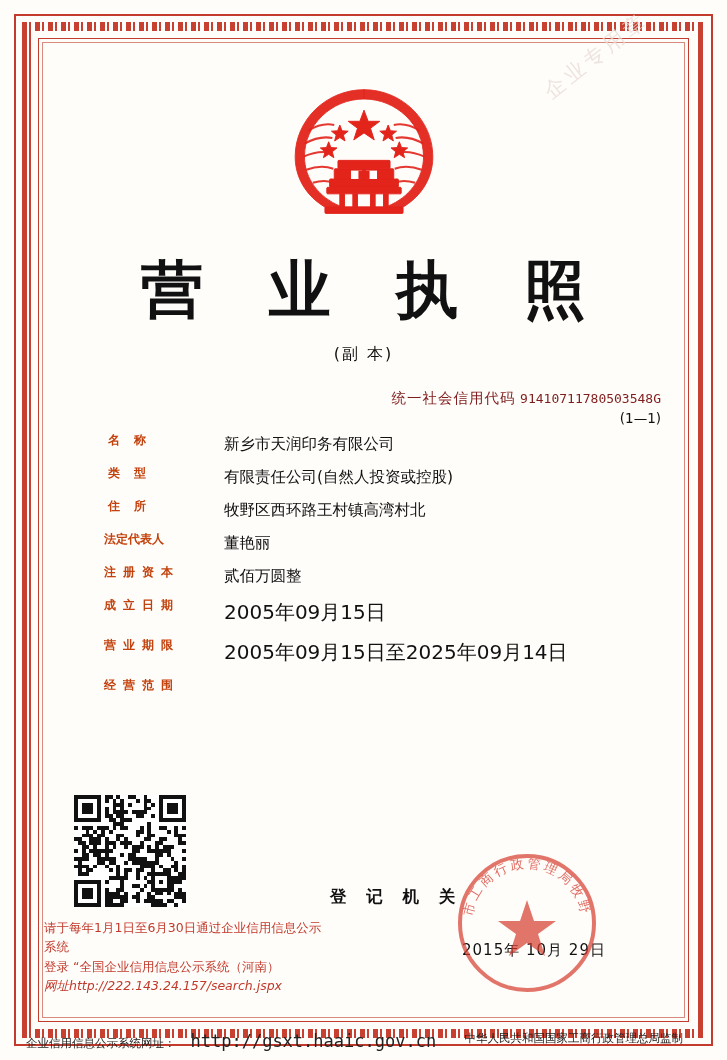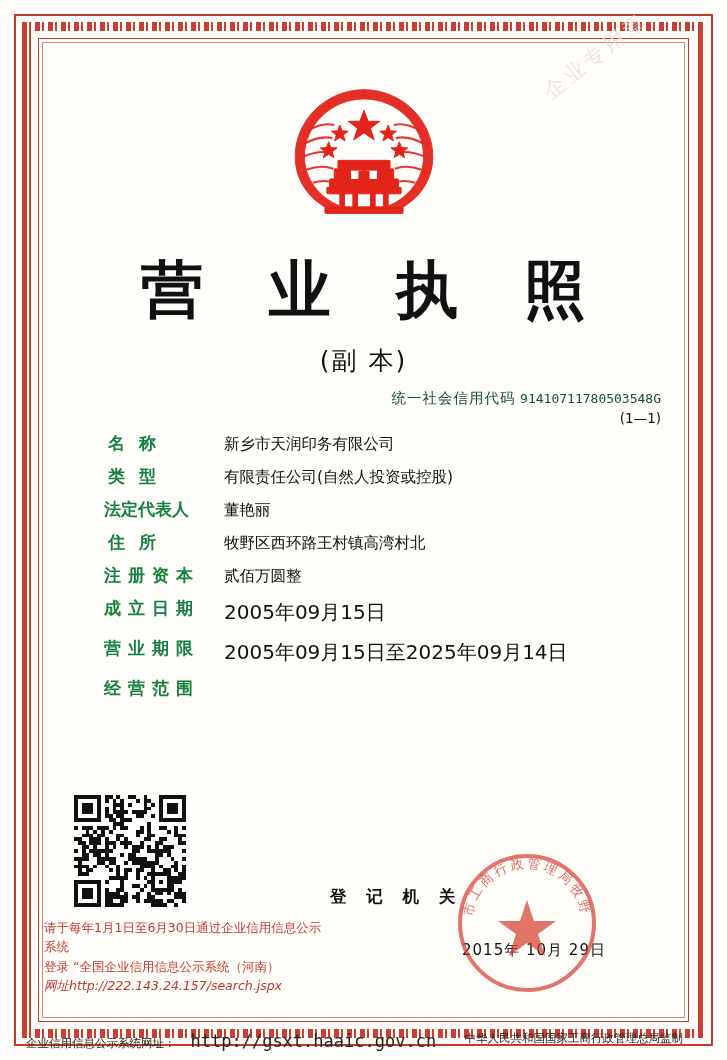--- a/index.html
+++ b/index.html
@@ -103,32 +103,32 @@
     letter-spacing: 22px;
     text-indent: 22px;
     color: #111;
     font-family: "DejaVu Sans", "Liberation Sans", sans-serif;
   }
   .subtitle {
     position: absolute;
     left: 0; right: 0;
     top: 344px;
     text-align: center;
-    font-size: 25px;
+    font-size: 16px;
     color: #111;
     letter-spacing: 2px;
   }
 
   
   .code-line {
     position: absolute;
     right: 66px;
     top: 389px;
     font-size: 14.5px;
-    color: #14532d;
+    color: #7f1d1d;
     white-space: nowrap;
     text-align: center;
   }
   .code-line .label { letter-spacing: 1px; }
   .code-line .value { font-family: "DejaVu Sans Mono", monospace; font-size: 13px; }
   .code-sub {
     position: absolute;
     right: 66px;
     top: 410px;
     font-size: 13.5px;
@@ -143,22 +143,22 @@
     right: 60px;
   }
   .row {
     display: flex;
     align-items: flex-start;
     margin-bottom: 9px;
   }
   .row .k {
     width: 116px;
     flex: 0 0 116px;
-    font-size: 17px;
-    color: #15803d;
+    font-size: 12px;
+    color: #c2410c;
     font-weight: 600;
     letter-spacing: 0px;
     white-space: nowrap;
   }
   .k.sp4 { letter-spacing: 14px; text-indent: 4px; }
   .k.sp3 { letter-spacing: 7px; }
   .row .v {
     flex: 1;
     font-size: 15.5px;
     color: #111;
@@ -315,27 +315,27 @@
       <div class="k sp4">名称</div>
       <div class="v">新乡市天润印务有限公司</div>
     </div>
 
     <div class="row">
       <div class="k sp4">类型</div>
       <div class="v">有限责任公司(自然人投资或控股)</div>
     </div>
 
     <div class="row">
+      <div class="k sp4">住所</div>
+      <div class="v">牧野区西环路王村镇高湾村北</div>
+    </div>
+
+    <div class="row">
       <div class="k">法定代表人</div>
       <div class="v">董艳丽</div>
-    </div>
-
-    <div class="row">
-      <div class="k sp4">住所</div>
-      <div class="v">牧野区西环路王村镇高湾村北</div>
     </div>
 
     <div class="row">
       <div class="k sp3">注册资本</div>
       <div class="v">贰佰万圆整</div>
     </div>
 
     <div class="row">
       <div class="k sp3">成立日期</div>
       <div class="v mono-ish">2005年09月15日</div>

